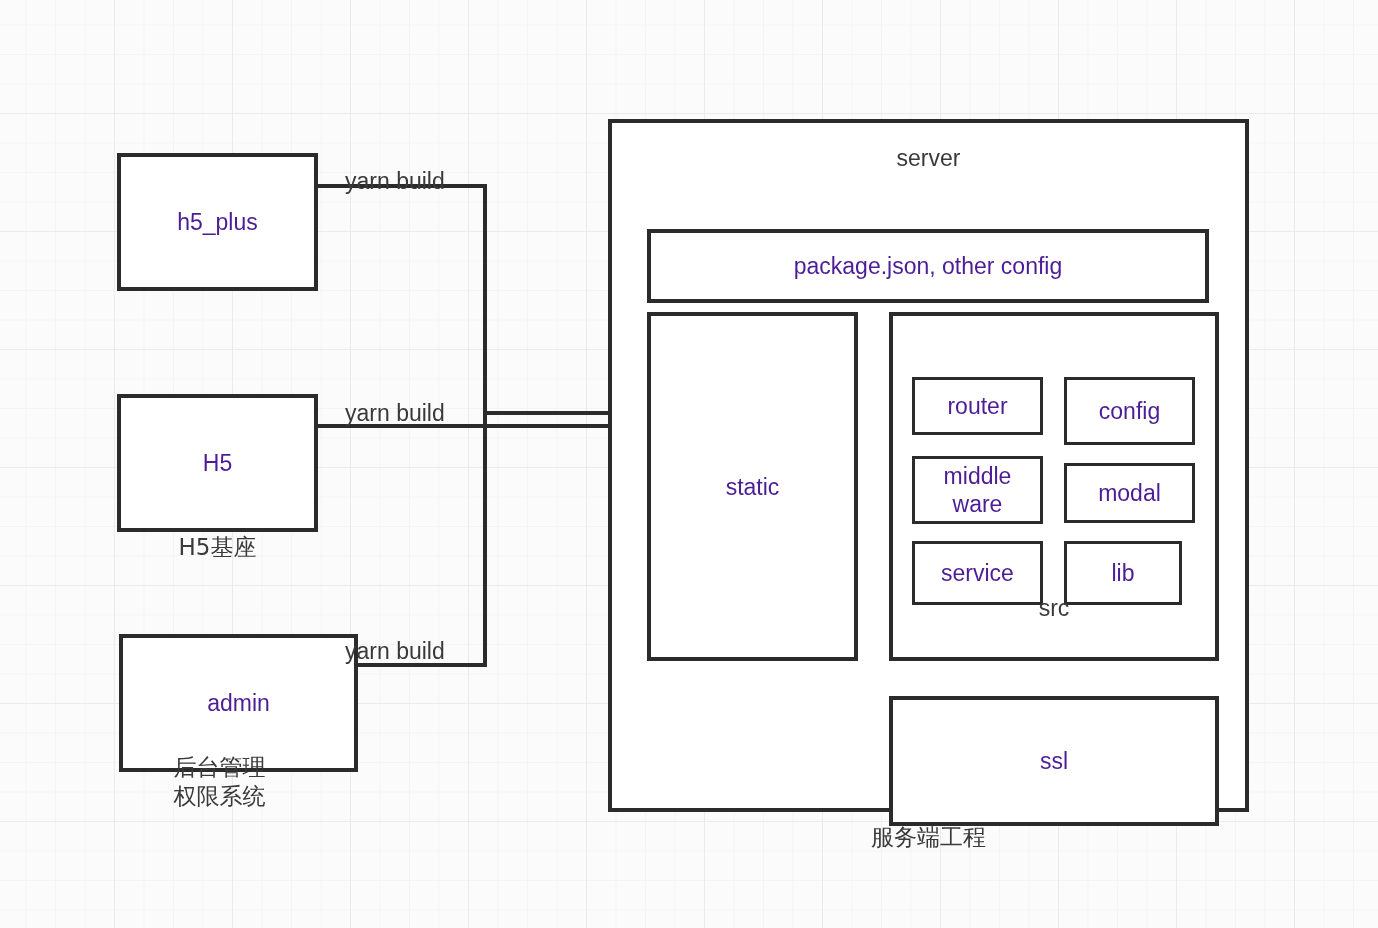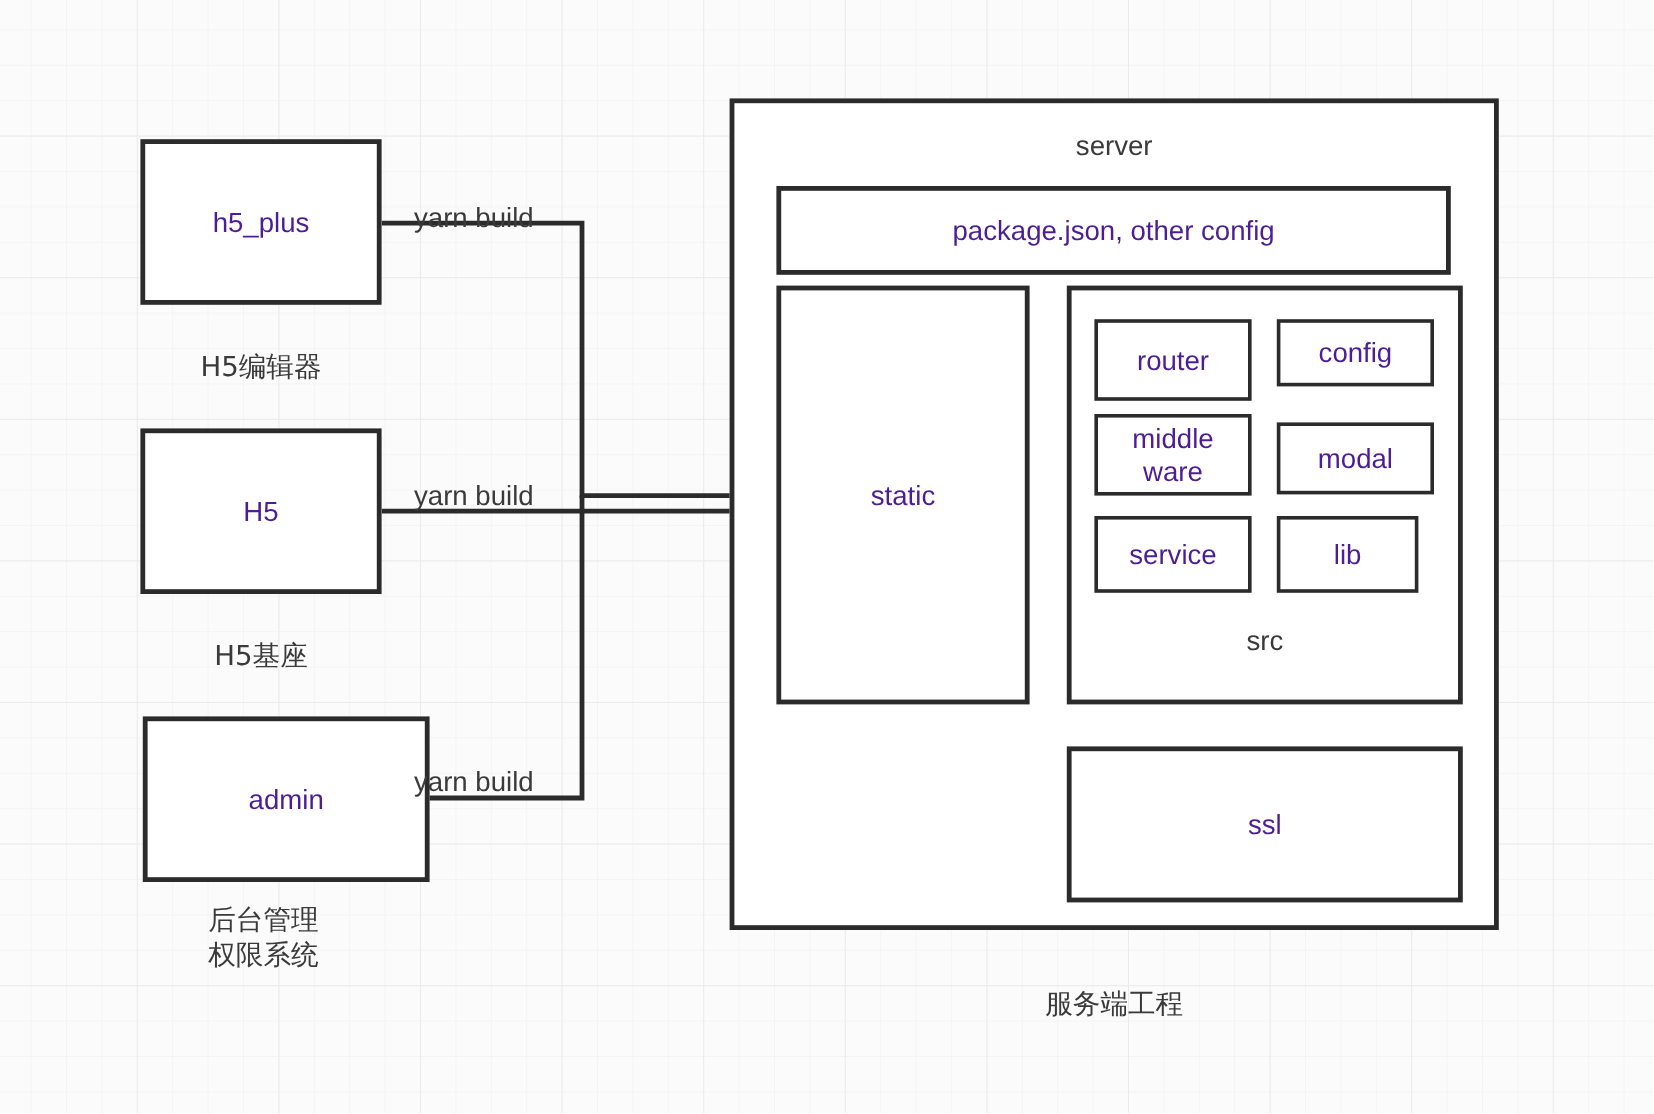--- a/index.html
+++ b/index.html
@@ -25,20 +25,21 @@
       29.5px 29.5px;
     background-position: -4px -5px, -4px -5px, -4px -5px, -4px -5px;
     overflow: hidden;
     font-family: "Liberation Sans", "DejaVu Sans", sans-serif;
   }
   .box {
     position: absolute;
     box-sizing: border-box;
     border: 4px solid #2b2b2b;
     background: #ffffff;
+    margin-top: 37px;
   }
   .box.thin { border-width: 3px; }
   .lbl {
     position: absolute;
     color: #3a3a3a;
     font-size: 23px;
     line-height: 1.28;
     white-space: pre;
     text-align: center;
   }
@@ -93,21 +94,20 @@
 
     <path class="edge" d="M318,426 L632,426"></path>
 
     <polygon class="arrowhead" points="612,400 647,413 612,426"></polygon>
     <polygon class="arrowhead" points="612,413 647,426 612,439"></polygon>
   </svg>
 
   <div class="box" style="left:117px; top:116px; width:201px; height:138px;">
     <div class="boxtext">h5_plus</div>
   </div>
-  <div class="lbl cjk" style="left:117px; top:292px; width:201px;">H5编辑器</div>
 
   <div class="box" style="left:117px; top:357px; width:201px; height:138px;">
     <div class="boxtext">H5</div>
   </div>
   <div class="lbl cjk" style="left:117px; top:533px; width:201px;">H5基座</div>
 
   <div class="box" style="left:119px; top:597px; width:239px; height:138px;">
     <div class="boxtext">admin</div>
   </div>
   <div class="lbl cjk" style="left:119px; top:753px; width:201px;">后台管理
@@ -124,24 +124,24 @@
     <div class="box" style="left:35px; top:69px; width:562px; height:74px;">
       <div class="boxtext">package.json, other config</div>
     </div>
 
     <div class="box" style="left:35px; top:152px; width:211px; height:349px;text-decoration:underline;">
       <div class="boxtext">static</div>
     </div>
 
     <div class="box" style="left:277px; top:152px; width:330px; height:349px;">
 
-      <div class="box thin" style="left:19px; top:24px; width:131px; height:68px;">
+      <div class="box thin" style="left:19px; top:24px; width:131px; height:58px;">
         <div class="boxtext">router</div>
       </div>
-      <div class="box thin" style="left:171px; top:24px; width:131px; height:56px;">
+      <div class="box thin" style="left:171px; top:24px; width:131px; height:68px;">
         <div class="boxtext">config</div>
       </div>
 
       <div class="box thin" style="left:19px; top:103px; width:131px; height:68px;padding-left:20px;">
         <div class="boxtext">middle
 ware</div>
       </div>
       <div class="box thin" style="left:171px; top:110px; width:131px; height:60px;">
         <div class="boxtext">modal</div>
       </div>

